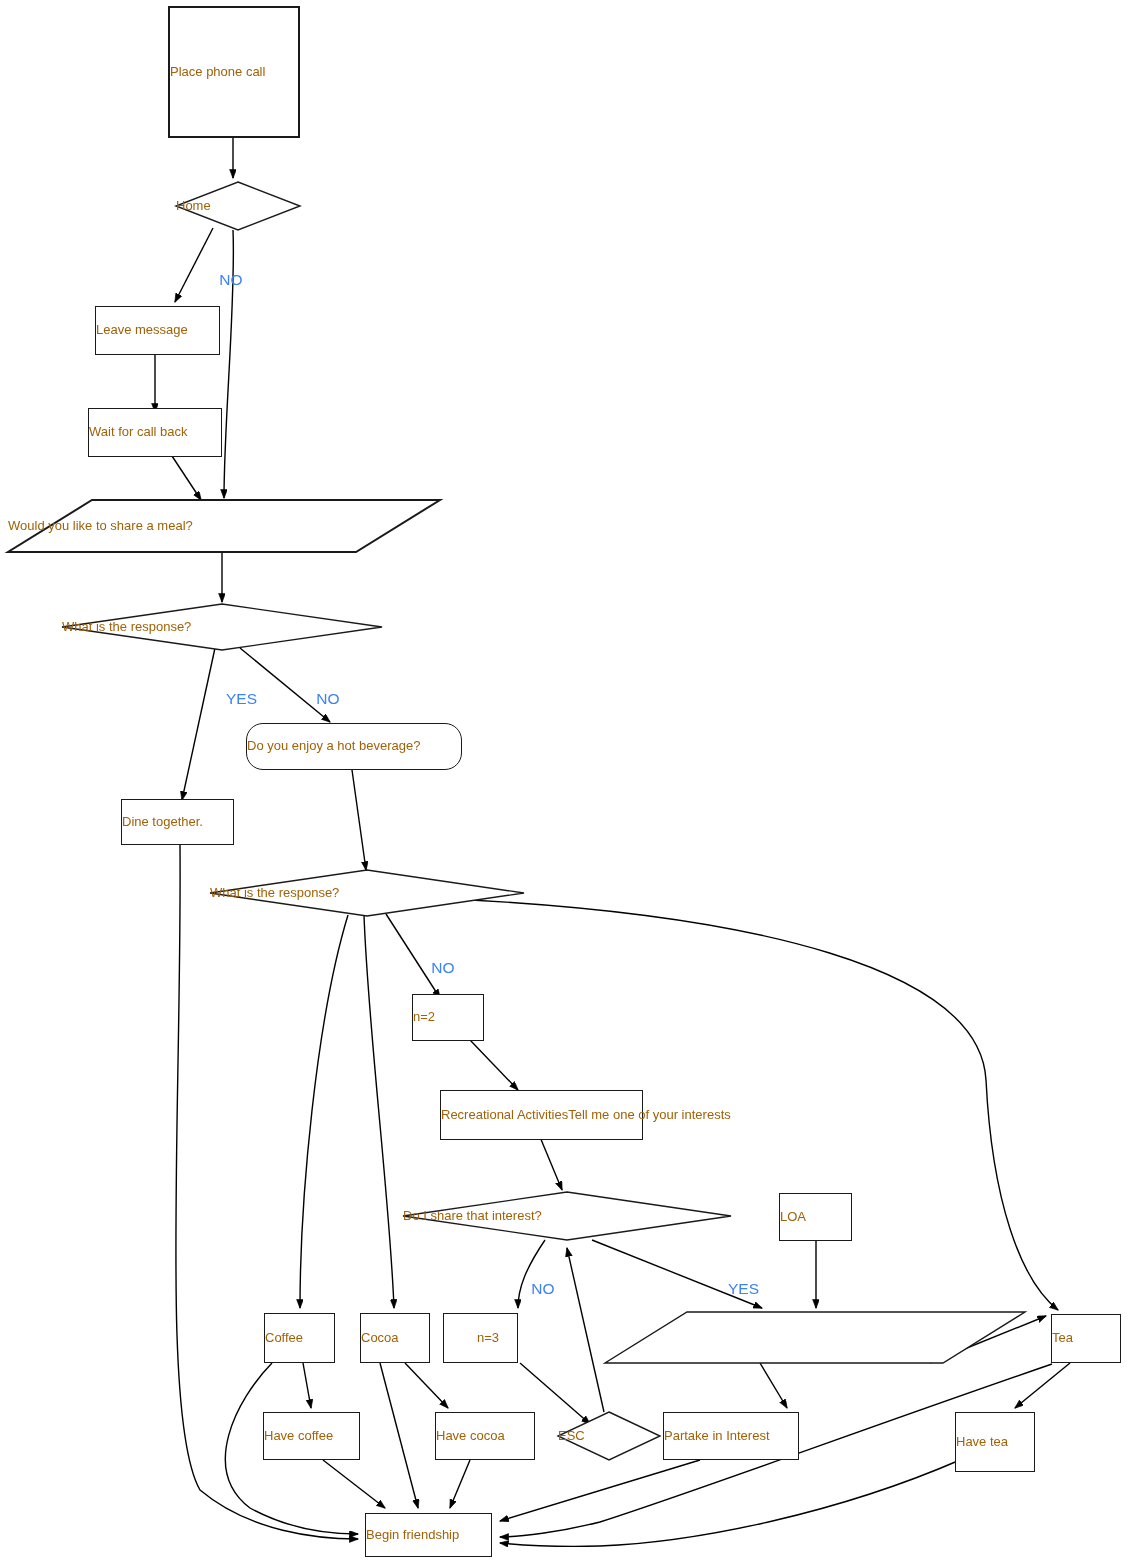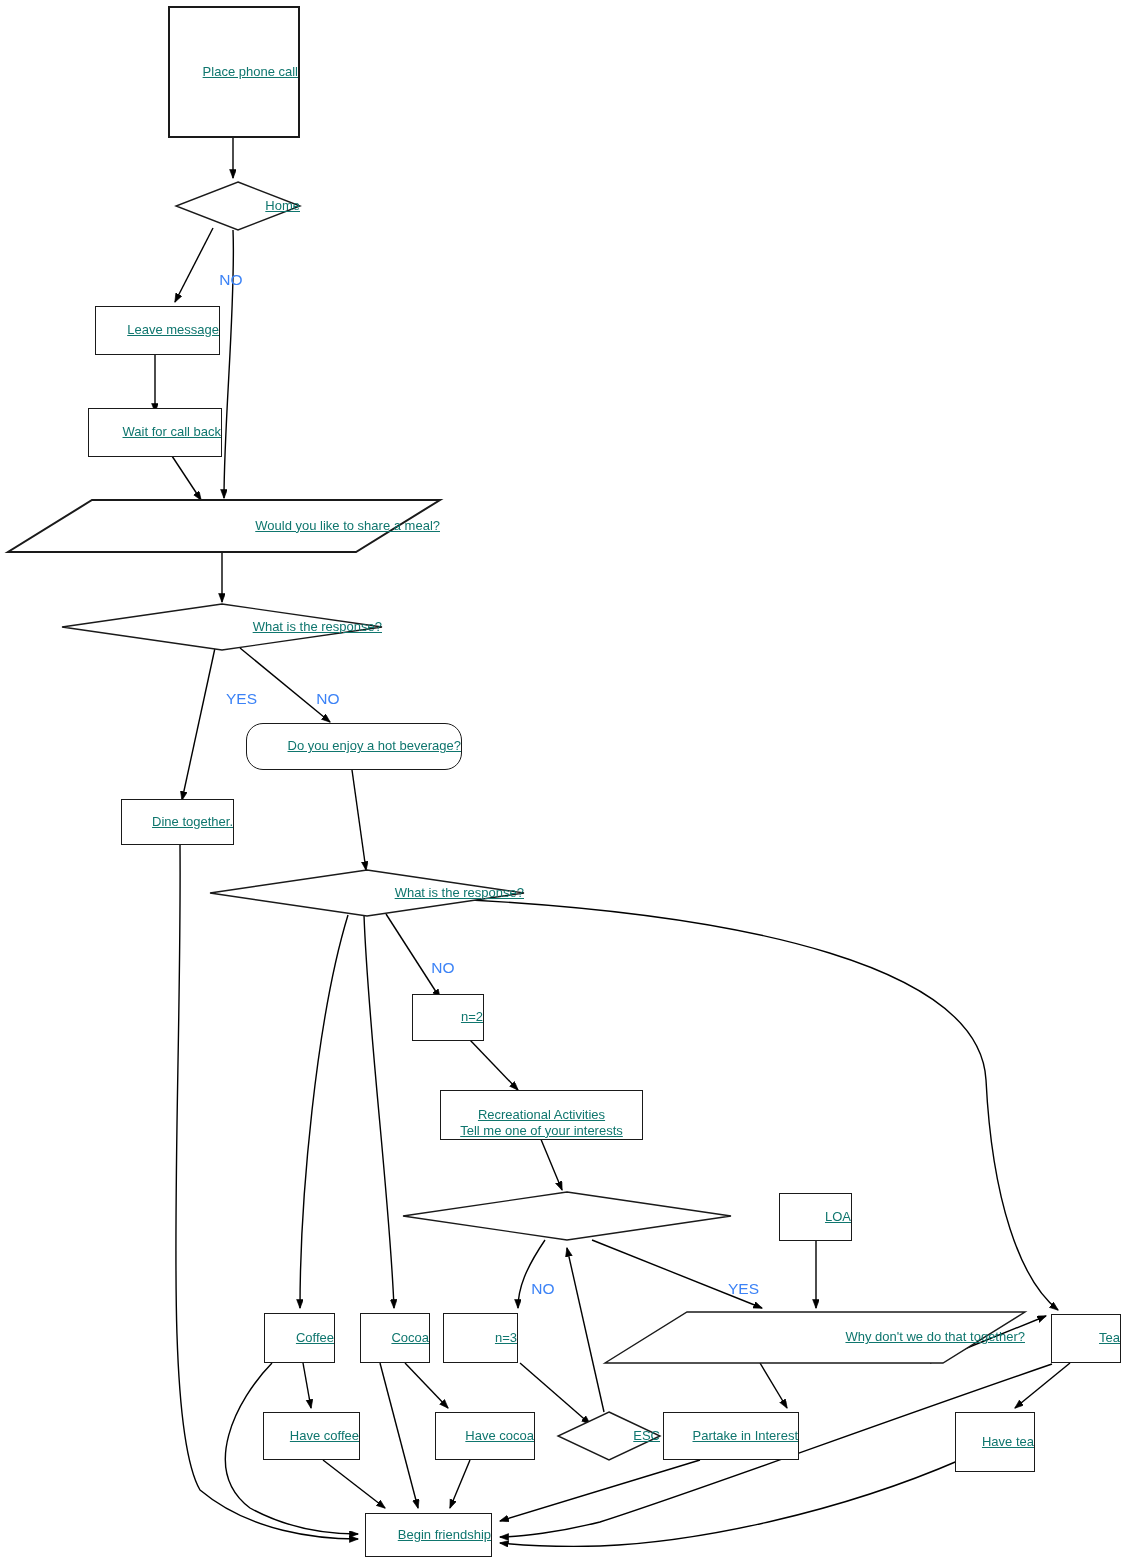--- a/index.html
+++ b/index.html
@@ -22,26 +22,25 @@
     left: 0;
     top: 0;
     width: 1128px;
     height: 1565px;
   }
   .node {
     position: absolute;
     box-sizing: border-box;
     display: flex;
     align-items: center;
-    justify-content: flex-end;
+    justify-content: flex-start;
     text-align: center;
-    color: #0f766e;
+    color: #a16207;
     line-height: 1.25;
     white-space: pre;
-    text-decoration: underline;
   }
   .box {
     border: 1.4px solid #1a1a1a;
     background: #ffffff;
   }
   .box.thick {
     border-width: 2.4px;
   }
   .shape-svg {
     position: absolute;
@@ -194,51 +193,51 @@
     <polygon points="157,0 314,23 157,46 0,23"></polygon>
   </svg>
   <div class="node fs13" style="left:210px; top:870px; width:314px; height:46px;">
     <span>What is the response?</span>
   </div>
 
   <div class="node box fs13" style="left:412px; top:994px; width:72px; height:47px;">
     <span>n=2</span>
   </div>
 
-  <div class="node box fs13" style="left:440px; top:1090px; width:203px; height:50px; flex-direction:column;">
+  <div class="node box fs13" style="left:440px; top:1090px; width:203px; height:50px; flex-direction:row;">
     <span>Recreational Activities</span>
     <span>Tell me one of your interests</span>
   </div>
 
   <svg class="shape-svg" style="left:403px; top:1192px; width:328px; height:48px;" viewBox="0 0 328 48">
     <polygon points="164,0 328,24 164,48 0,24"></polygon>
   </svg>
+  <div class="node fs13" style="left:403px; top:1192px; width:328px; height:48px;">
+    <span>Do I share that interest?</span>
+  </div>
 
   <div class="node box fs13" style="left:779px; top:1193px; width:73px; height:48px;">
     <span>LOA</span>
   </div>
 
   <div class="node box fs13" style="left:264px; top:1313px; width:71px; height:50px;">
     <span>Coffee</span>
   </div>
 
   <div class="node box fs13" style="left:360px; top:1313px; width:70px; height:50px;">
     <span>Cocoa</span>
   </div>
 
   <div class="node box fs13" style="left:443px; top:1313px; width:75px; height:50px;padding-left:33px;">
     <span>n=3</span>
   </div>
 
   <svg class="shape-svg" style="left:605px; top:1312px; width:420px; height:51px;" viewBox="0 0 420 51">
     <polygon points="82,0 420,0 338,51 0,51"></polygon>
   </svg>
-  <div class="node fs13" style="left:605px; top:1312px; width:420px; height:51px;">
-    <span>Why don't we do that together?</span>
-  </div>
 
   <div class="node box fs13" style="left:1051px; top:1314px; width:70px; height:49px;">
     <span>Tea</span>
   </div>
 
   <div class="node box fs13" style="left:263px; top:1412px; width:97px; height:48px;">
     <span>Have coffee</span>
   </div>
 
   <div class="node box fs13" style="left:435px; top:1412px; width:100px; height:48px;">

